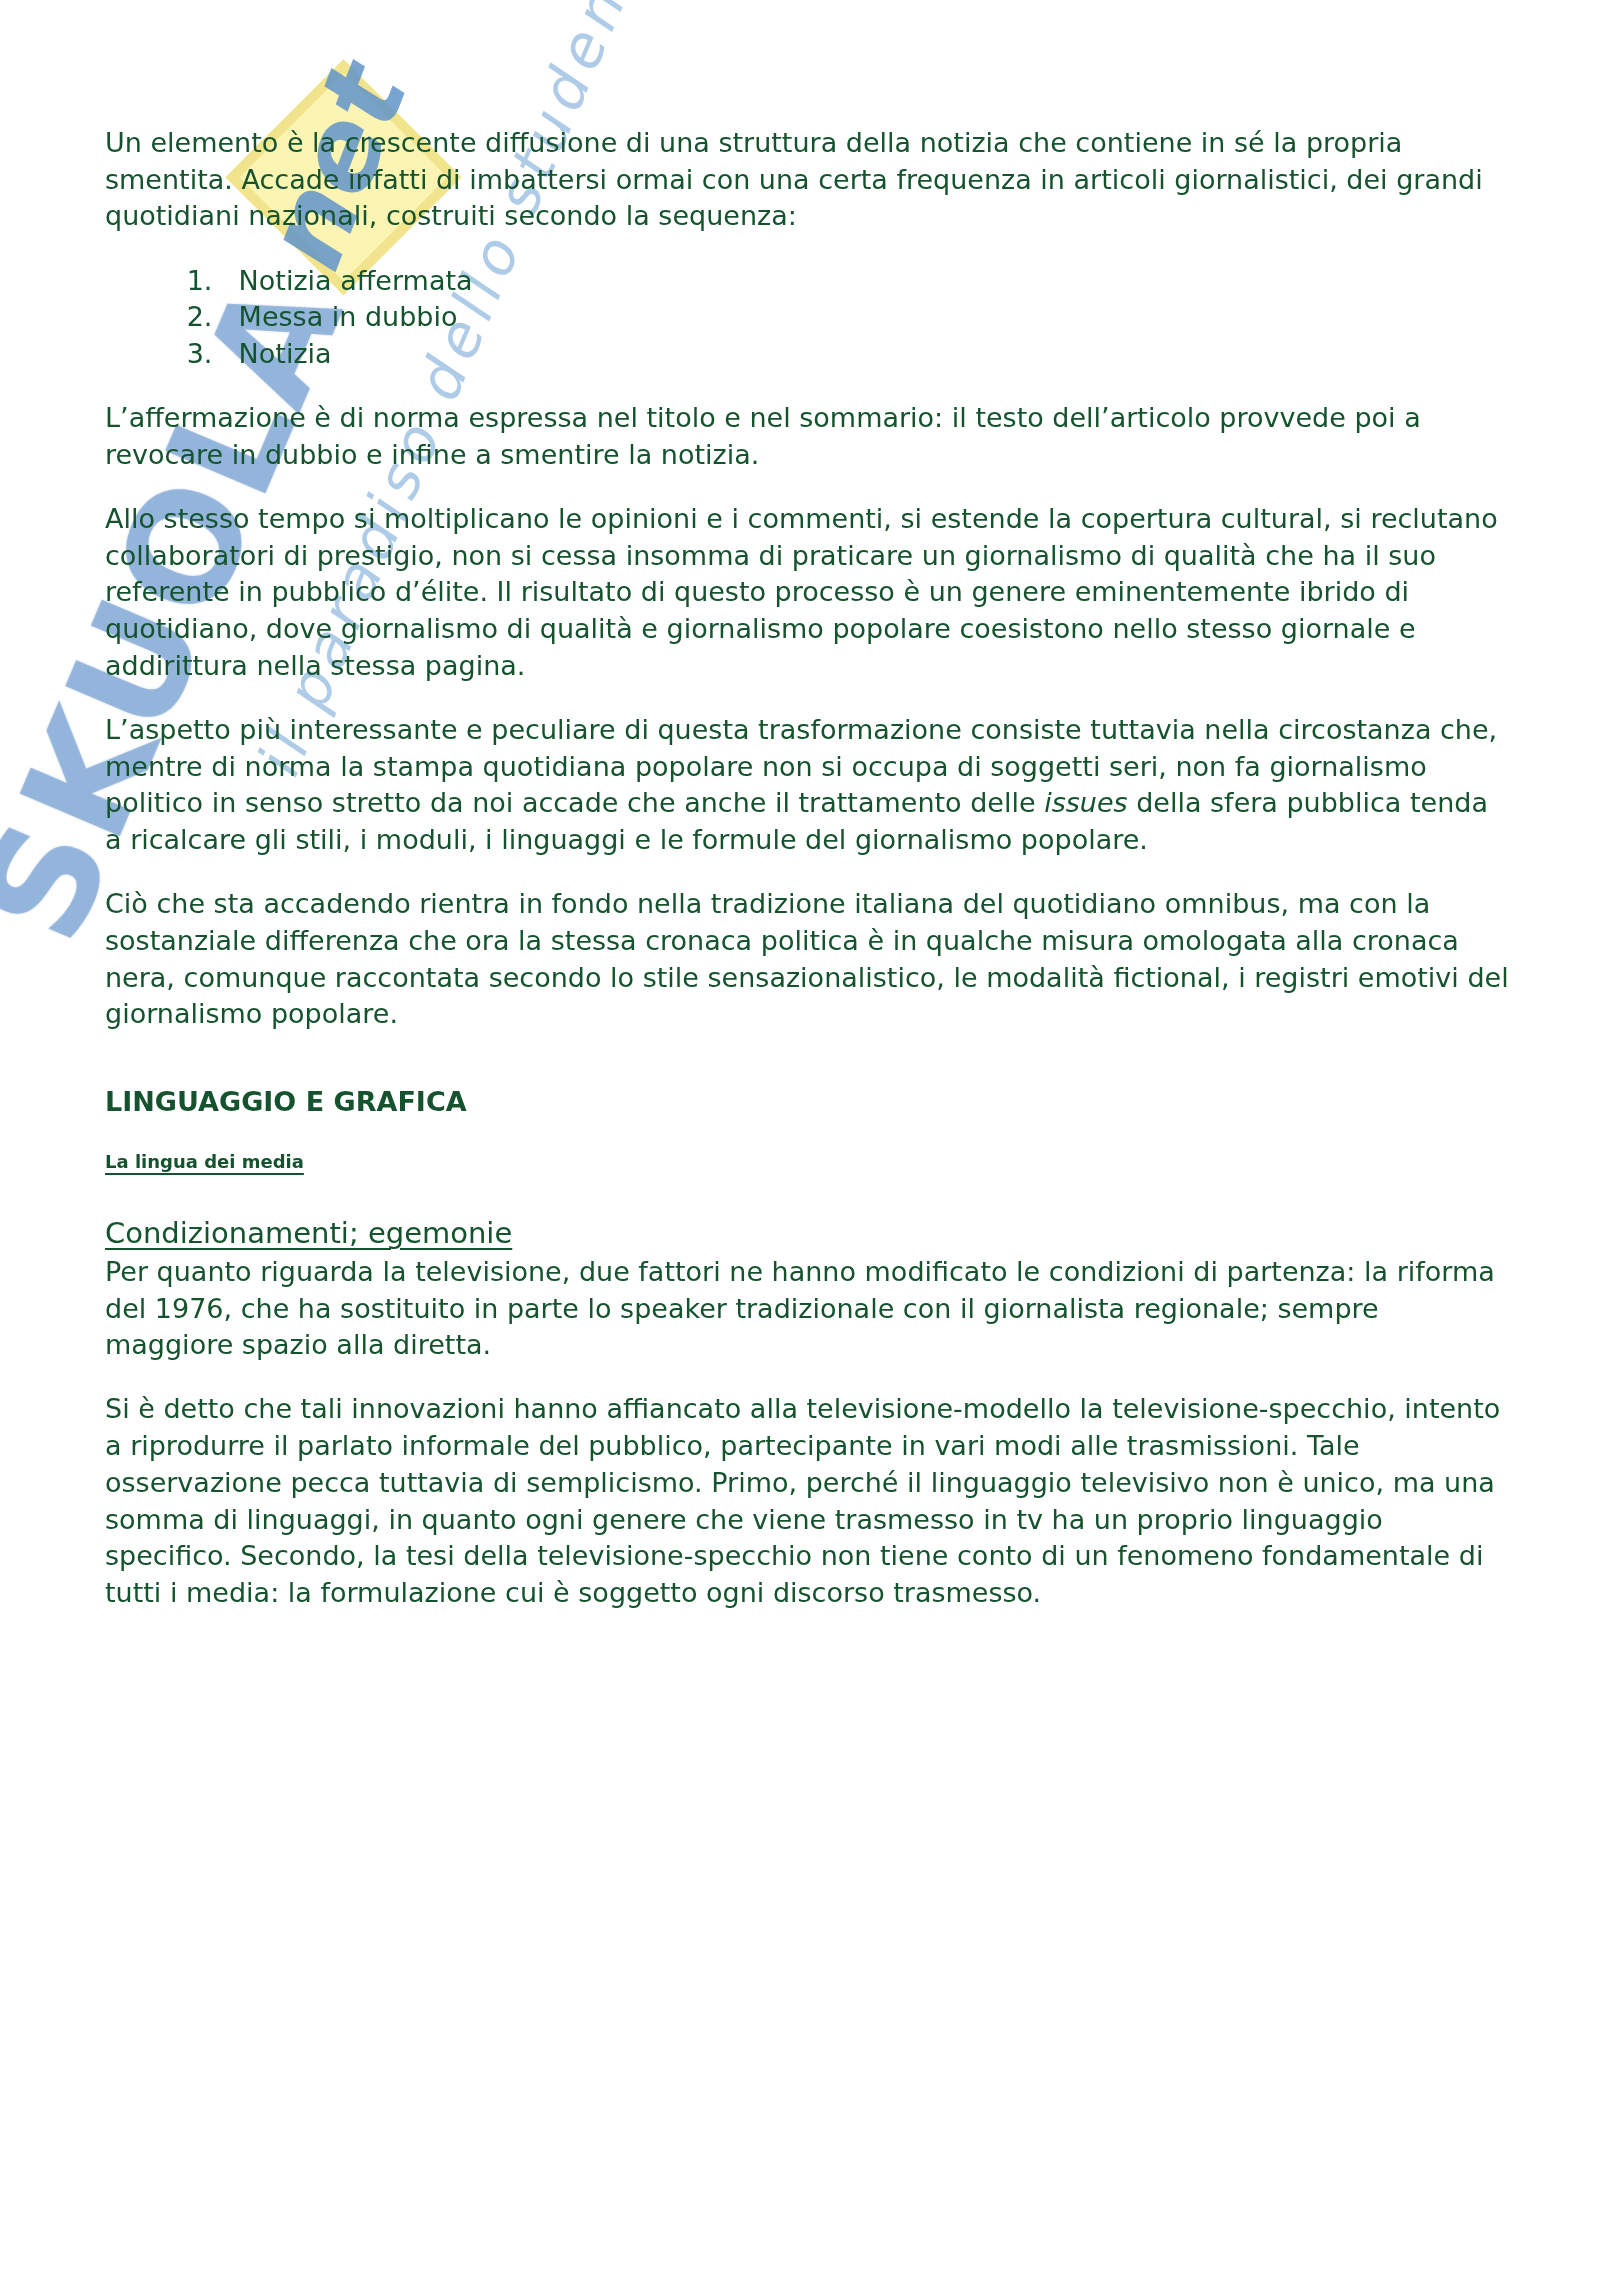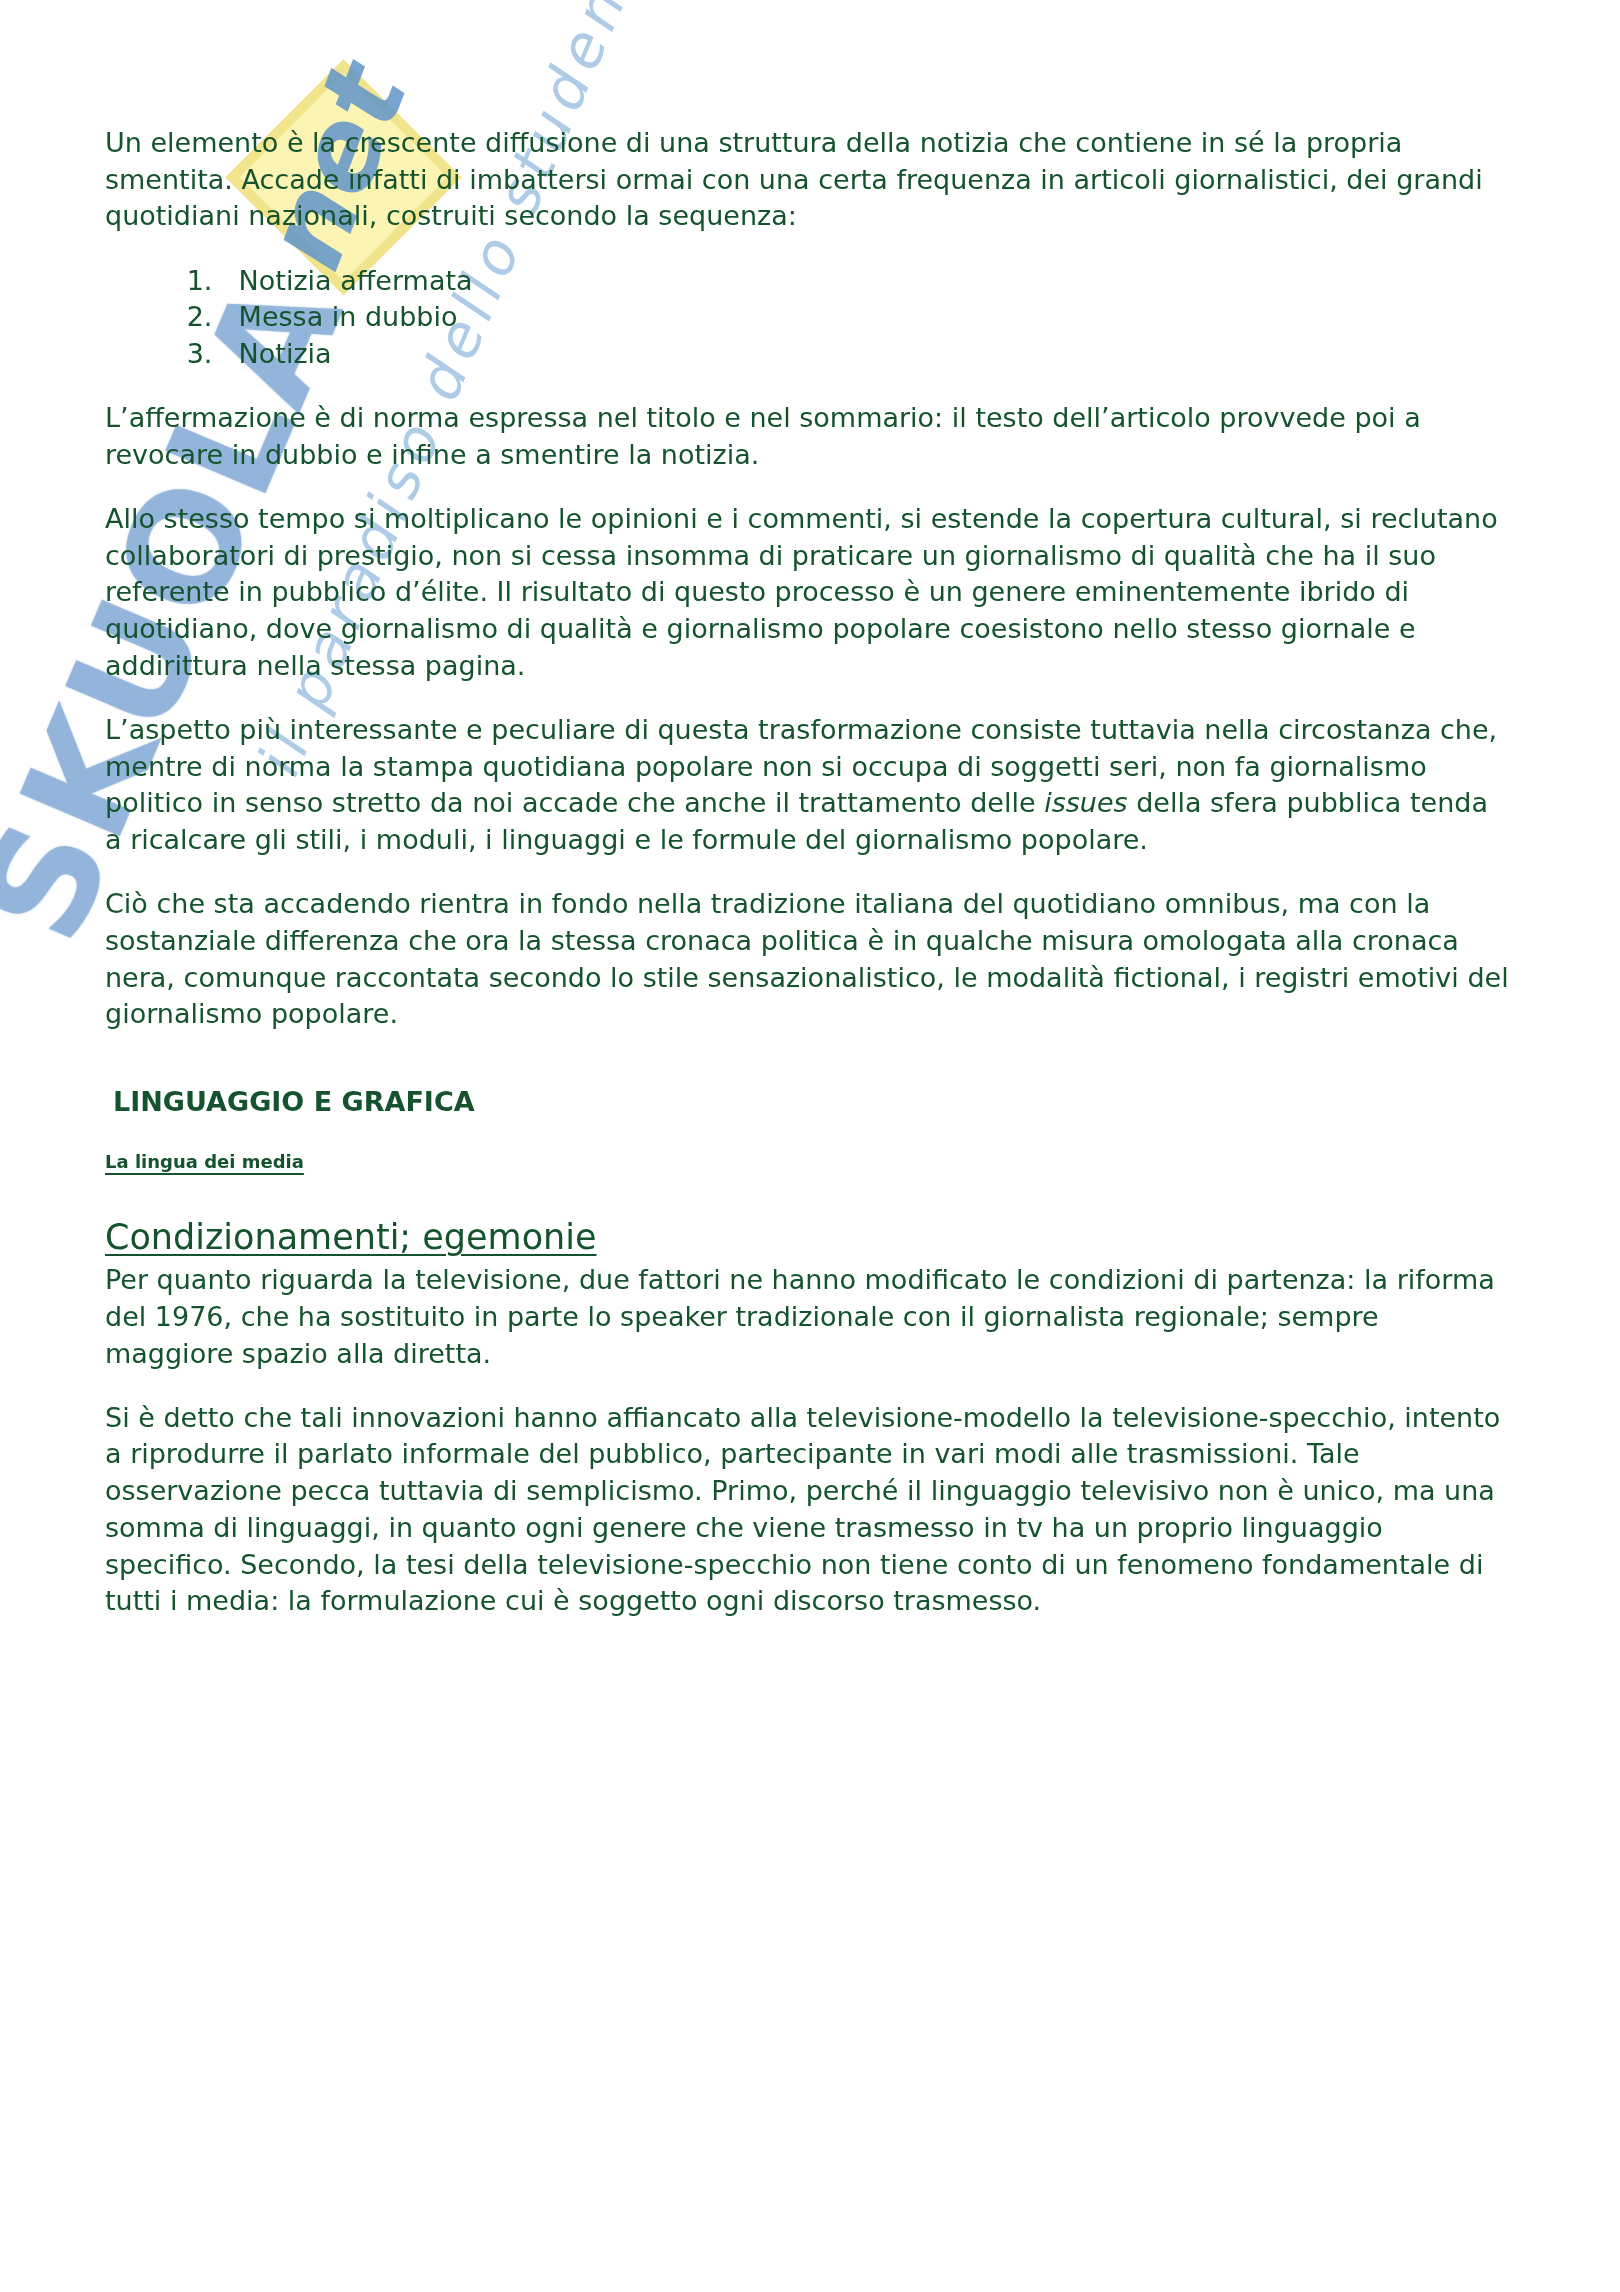--- a/index.html
+++ b/index.html
@@ -41,23 +41,23 @@
     color:rgba(147,185,224,0.75);
   }
   
   .content{
     position:absolute;left:105px;top:125px;width:1407px;z-index:1;
     color:#14532d;font-size:27px;line-height:1.36;
   }
   .content p{margin:0 0 27.4px 0;}
   ol.seq{margin:0 0 27.4px 0;padding:0 0 0 116px;}
   ol.seq li{padding-left:17.6px;margin:0;}
-  .h-main{font-weight:bold;font-size:27px;margin:51px 0 0 8px;}
+  .h-main{font-weight:bold;font-size:27px;margin:51px 0 0 0;}
   .h-sub{font-weight:bold;font-size:18px;margin:29px 0 0 0;text-decoration:underline;text-underline-offset:4.9px;text-decoration-thickness:2px;display:inline-block;}
-  .h-minor{font-weight:normal;font-size:35px;margin:37px 0 0 0;text-decoration:underline;text-underline-offset:4.9px;text-decoration-thickness:2px;display:inline-block;}
+  .h-minor{font-weight:normal;font-size:29px;margin:37px 0 0 0;text-decoration:underline;text-underline-offset:4.9px;text-decoration-thickness:2px;display:inline-block;}
   .block{display:block;}
   .tight{margin-top:0;}
   i{font-style:italic;}
 </style>
 </head>
 <body>
 
 <div class="watermark" aria-hidden="true">
   <div class="wm-row">
     <span class="wm-brand">SKUOLA</span>

